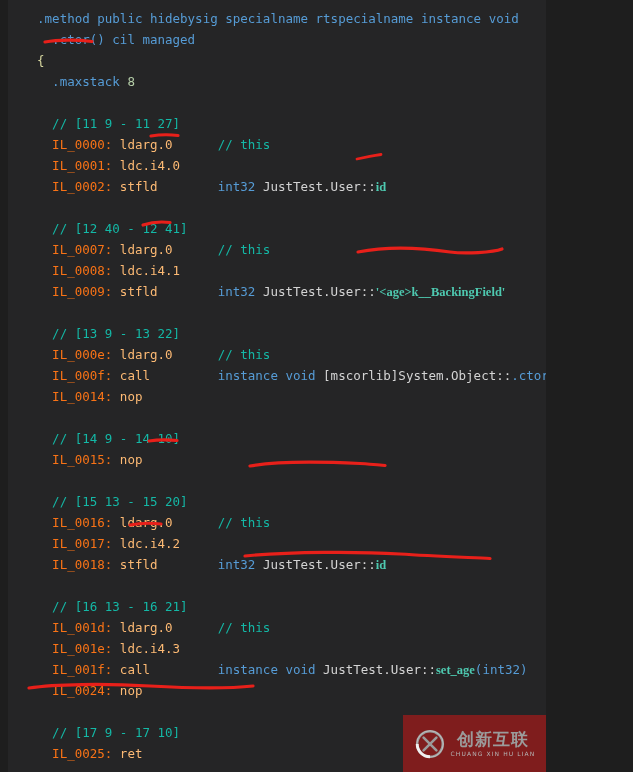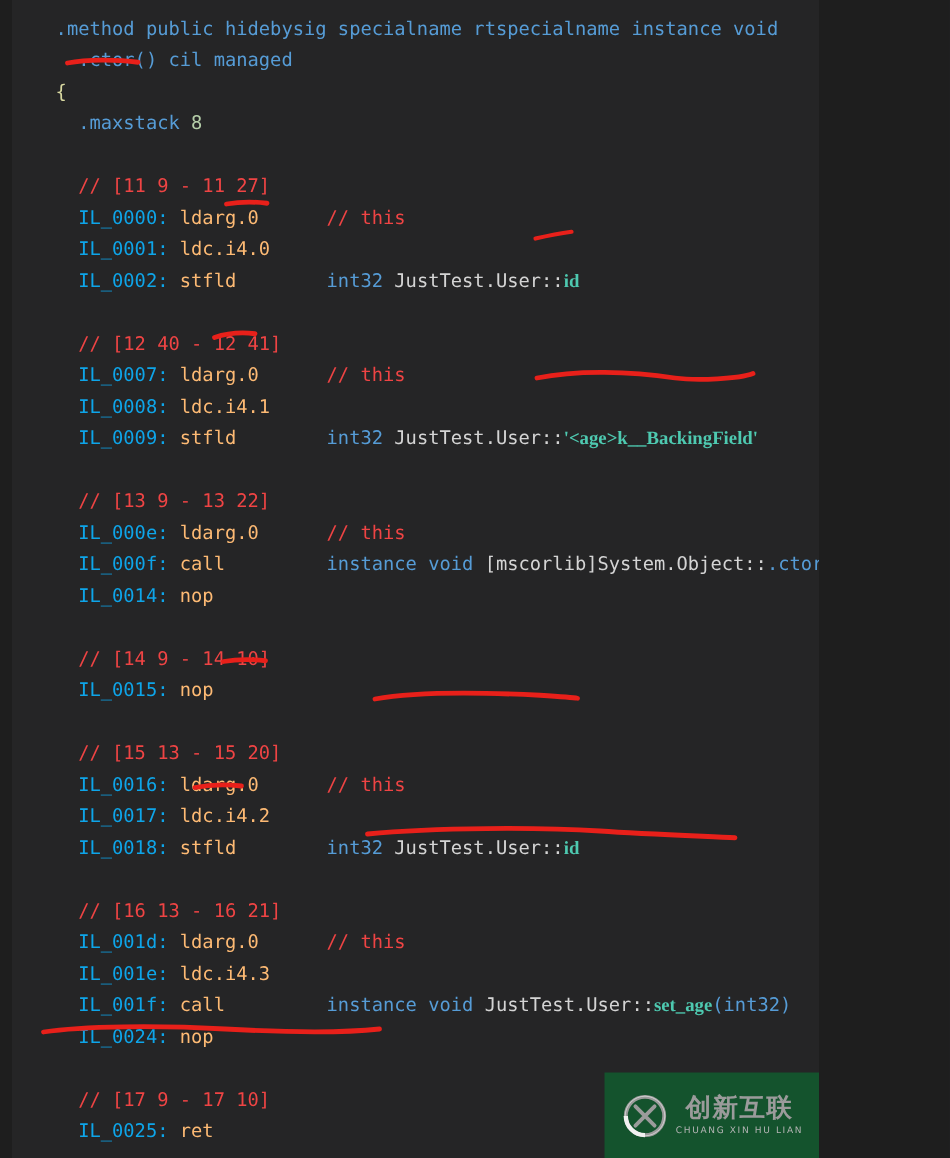--- a/index.html
+++ b/index.html
@@ -32,40 +32,40 @@
     padding: 8px 0 0 0;
     white-space: pre;
   }
   .line {
     height: 21px;
     padding-left: 22px;
     white-space: pre;
   }
   
   .kw    { color: #569cd6; }            
-  .cmt   { color: #ef4444; }            
-  .il    { color: #0ea5e9; }            
+  .cmt   { color: #14b8a6; }            
+  .il    { color: #f97316; }            
   .op    { color: #fdba74; }            
   .type  { color: #d4d4d4; }            
   .mem   { color: #4ec9b0; font-weight: bold; font-family: Liberation Serif, serif; }  
   .brace { color: #d8d8a0; }            
   .num   { color: #b5cea8; }            
   .plain { color: #d4d4d4; }
 
   
   .ink { position: absolute; pointer-events: none; }
 
   
   #watermark {
     position: absolute;
     right: 0;
     bottom: 0;
     width: 143px;
     height: 57px;
-    background: #14532d;
+    background: #7f1d1d;
     display: flex;
     align-items: center;
     justify-content: center;
     gap: 5px;
   }
   #wm-logo { width: 32px; height: 32px; flex: 0 0 auto; }
   #wm-text { display: flex; flex-direction: column; align-items: center; line-height: 1; }
   #wm-cn {
     font-family: "DejaVu Sans", "Liberation Sans", sans-serif;
     font-size: 17px;

